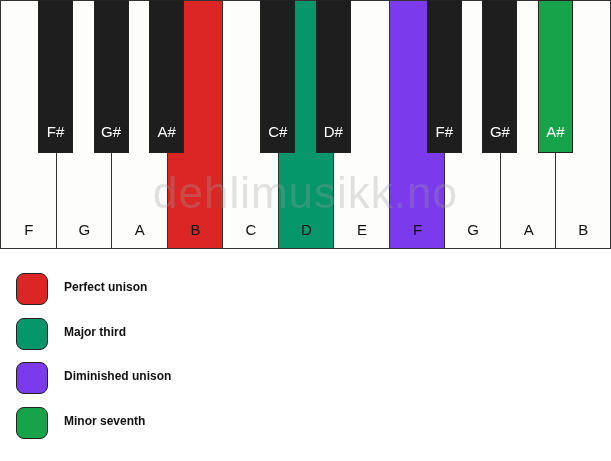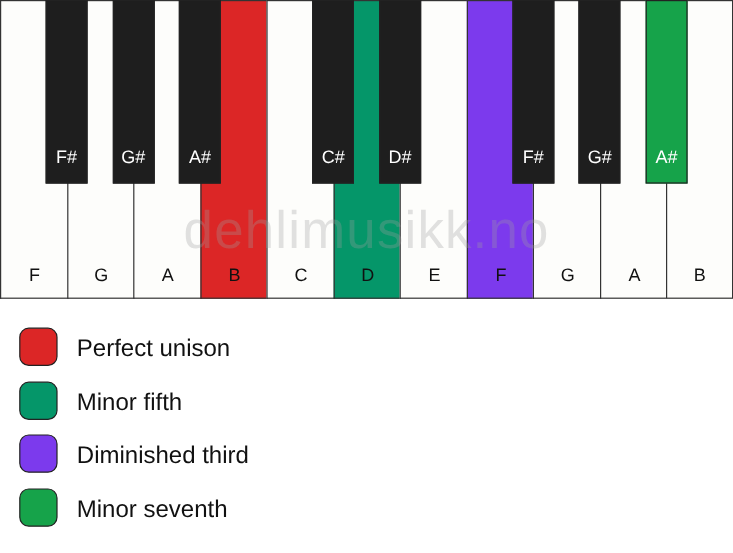--- a/index.html
+++ b/index.html
@@ -6,21 +6,21 @@
   body{width:611px;height:461px;position:relative;overflow:hidden;font-family:"Liberation Sans",sans-serif;}
   #kb{position:absolute;left:0;top:0;width:611px;height:251px;}
   .wk{position:absolute;top:0;height:249px;box-sizing:border-box;border:1px solid #333;border-right:none;background:#fdfdfb;}
   .wk.last{border-right:1px solid #333;}
   .wk span{position:absolute;bottom:10px;left:0;right:0;text-align:center;font-size:15px;color:#111;}
   .bk{position:absolute;top:0;width:35px;height:153px;box-sizing:border-box;border:1px solid #222;background:#1e1e1e;}
   .bk span{position:absolute;bottom:12px;left:0;right:0;text-align:center;font-size:15px;color:#fff;}
   #wm{position:absolute;left:0;width:611px;top:168px;text-align:center;font-size:44px;color:rgba(160,160,160,0.3);letter-spacing:1px;pointer-events:none;}
   .legend-item{position:absolute;left:16px;height:34px;}
   .sw{position:absolute;left:0;top:0;width:32px;height:32px;border:1.5px solid #222;border-radius:8px;box-sizing:border-box;}
-  .lbl{position:absolute;left:48px;top:7px;font-size:20px;color:#111;white-space:nowrap;}
+  .lbl{position:absolute;left:48px;top:7px;font-size:12px;color:#111;white-space:nowrap;font-weight:bold;}
 </style>
 </head>
 <body>
 
 <div id="kb">
     <div class="wk" style="left: 0px; width: 56.5455px; background: rgb(253, 253, 251);">
       <span style="color: rgb(17, 17, 17);">F</span>
     </div>
     <div class="wk" style="left: 55.5455px; width: 56.5455px; background: rgb(253, 253, 251);">
       <span style="color: rgb(17, 17, 17);">G</span>
@@ -78,23 +78,23 @@
     </div>
   </div>
 <div id="wm">dehlimusikk.no</div>
 <div id="legend">
     <div class="legend-item" style="top: 273px;">
       <div class="sw" style="background: rgb(220, 38, 38);"></div>
       <div class="lbl">Perfect unison</div>
     </div>
     <div class="legend-item" style="top: 317.5px;">
       <div class="sw" style="background: rgb(5, 150, 105);"></div>
-      <div class="lbl">Minor fifth</div>
+      <div class="lbl">Major third</div>
     </div>
     <div class="legend-item" style="top: 362px;">
       <div class="sw" style="background: rgb(124, 58, 237);"></div>
-      <div class="lbl">Diminished third</div>
+      <div class="lbl">Diminished unison</div>
     </div>
     <div class="legend-item" style="top: 406.5px;">
       <div class="sw" style="background: rgb(22, 163, 74);"></div>
       <div class="lbl">Minor seventh</div>
     </div>
   </div>
 
 </body></html>

